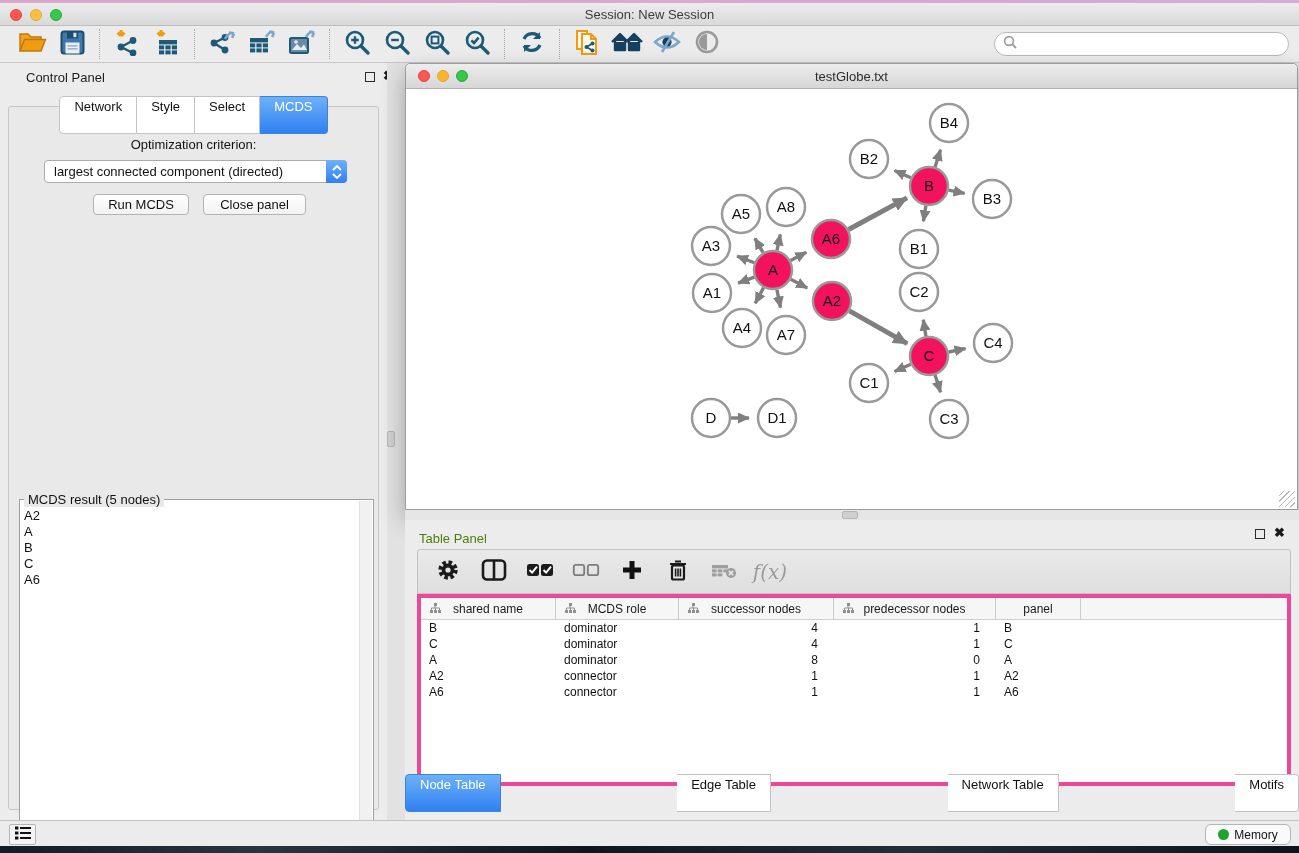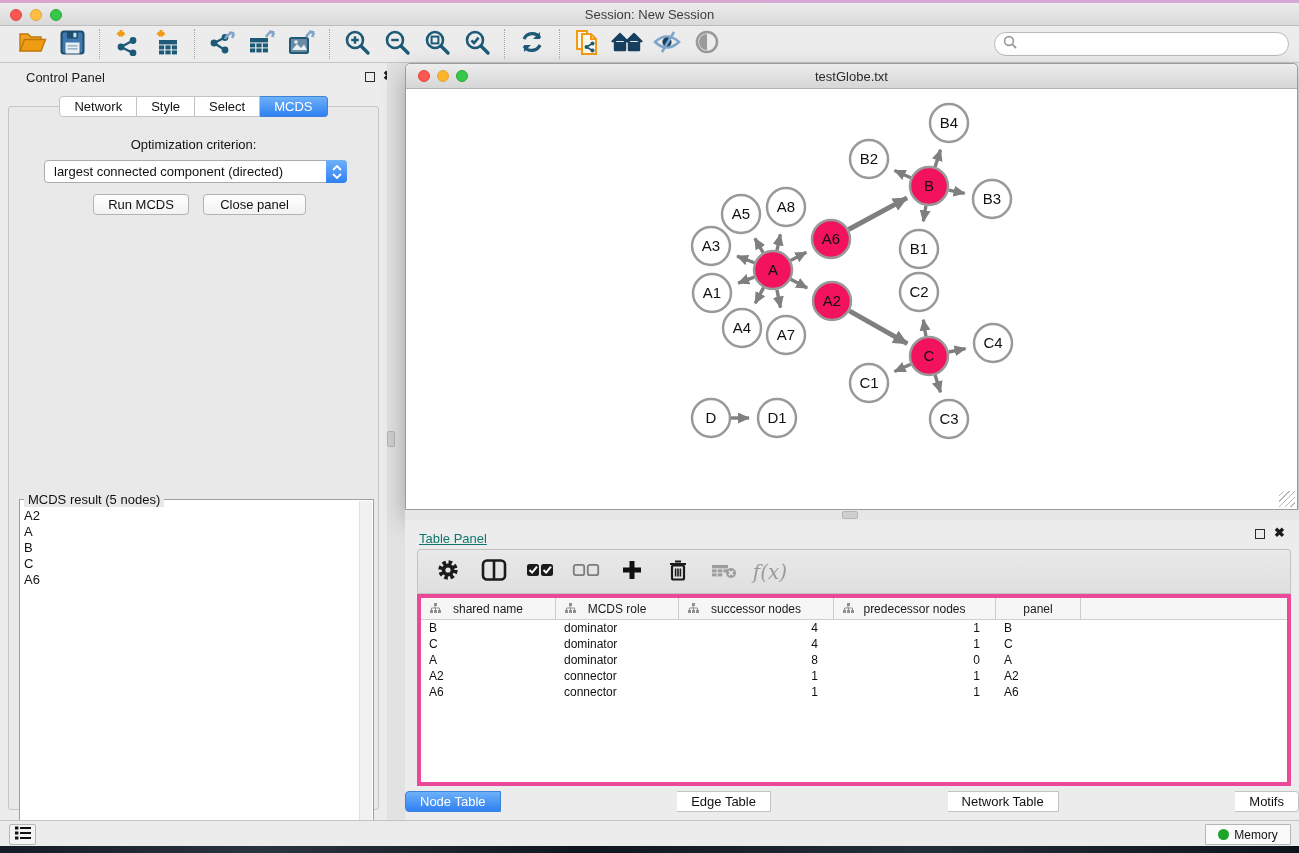--- a/index.html
+++ b/index.html
@@ -29,21 +29,21 @@
   #h-handle { position:absolute; left:437px; top:1px; width:16px; height:8px; background:#cfcfcf; border:1px solid #b5b5b5; border-radius:2px; }
 
   
   #control-panel { position:absolute; left:0; top:63px; width:387px; height:757px; background:#ececec; }
   #cp-header { position:absolute; left:16px; top:0; width:100%; height:26px; }
   #cp-title { position:absolute; left:10px; top:7px; font-size:13px; color:#1d1d1d; }
   .panel-float { position:absolute; top:9px; width:10px; height:10px; border:1.6px solid #2b2b2b; background:transparent; }
   .panel-close { position:absolute; top:5px; font-size:13px; font-weight:bold; color:#1b1b1b; }
   #cp-header .panel-float { right:28px; } #cp-header .panel-close { right:9px; }
   #cp-tabs { position:absolute; left:0; top:33px; width:100%; display:flex; justify-content:center; z-index:3; }
-  .seg-tab { height:21px; padding:0 14px; font-size:13px; line-height:20px; background:#fff; border:1px solid #c3c3c3; border-left:none; color:#111; }
+  .seg-tab { height:38px; padding:0 14px; font-size:13px; line-height:20px; background:#fff; border:1px solid #c3c3c3; border-left:none; color:#111; }
   .seg-tab:first-child { border-left:1px solid #c3c3c3; border-radius:4px 0 0 4px; }
   .seg-tab:last-child { border-radius:0 4px 4px 0; }
   .seg-tab.active { background:linear-gradient(#6eb1f8,#2f80f2); color:#fff; border-color:#3d83d8; }
   #cp-body { position:absolute; left:8px; top:43px; width:371px; height:704px; background:#e9e9e9; border:1px solid #c6c6c6; border-radius:3px; }
   #opt-label { position:absolute; left:0; width:100%; top:30px; text-align:center; font-size:13px; color:#111; }
   #criterion { position:absolute; left:35px; top:53px; width:303px; height:23px; background:#fff; border:1px solid #ababab; border-radius:4px; font-size:13px; line-height:21px; padding-left:9px; color:#111; }
   #criterion .stepper { position:absolute; right:-1px; top:-1px; width:21px; height:23px; background:linear-gradient(#6eb1f8,#2f80f2); border-radius:0 4px 4px 0; display:flex; flex-direction:column; align-items:center; justify-content:center; gap:2px; }
   .btn { position:absolute; height:21px; background:linear-gradient(#ffffff,#f2f2f2); border:1px solid #b3b3b3; border-radius:4px; font-size:13px; color:#111; text-align:center; line-height:19px; }
   #run-btn { left:84px; top:87px; width:96px; }
   #closep-btn { left:194px; top:87px; width:103px; }
@@ -58,39 +58,39 @@
   #net-titlebar .t-red { left:12px; top:6px; background:#fc5650; border:1px solid #df4744; }
   #net-titlebar .t-yellow { left:31px; top:6px; background:#fdb32a; border:1px solid #dfa73b; }
   #net-titlebar .t-green { left:50px; top:6px; background:#35c84a; border:1px solid #2da83d; }
   #net-titlebar .title { position:absolute; left:0; right:0; top:5px; text-align:center; font-size:13px; color:#2b2b2b; }
   #net-canvas { position:absolute; left:1px; top:25px; width:889px; height:420px; background:#fff; overflow:hidden; }
   #resize-grip { position:absolute; right:2px; bottom:2px; width:16px; height:16px;
     background:repeating-linear-gradient(135deg,transparent,transparent 3px,#b9b9b9 3px,#b9b9b9 4px); }
 
   
   #table-panel { position:absolute; left:405px; top:520px; width:894px; height:300px; background:#ececec; }
-  #tp-title { position:absolute; left:14px; top:11px; font-size:13px; color:#0f766e;text-decoration:underline; }
+  #tp-title { position:absolute; left:14px; top:11px; font-size:13px; color:#4d7c0f; }
   #tp-header .panel-float { right:34px; } #tp-header .panel-close { right:14px; }
   #tp-toolbar { position:absolute; left:12px; top:29px; width:874px; height:45px; background:linear-gradient(#e9e9e9,#dfdfdf); border:1px solid #c2c2c2; border-radius:3px 3px 0 0; display:flex; align-items:center; padding-left:14px; gap:14px; }
   .tp-btn { width:32px; height:34px; display:flex; align-items:center; justify-content:center; }
   #fx-label { font-family:"DejaVu Serif",serif; font-style:italic; font-size:20px; color:#9a9a9a; }
   #node-table { position:absolute; left:12px; top:74px; width:874px; height:192px; background:#fff; border:4px solid #ec4899; overflow:hidden; }
   #thead { position:absolute; left:0; top:0; width:100%; height:22px; background:#f6f6f6; border-bottom:1px solid #cfcfcf; }
   .th { position:absolute; top:0; height:22px; border-right:1px solid #cccccc; font-size:12px; color:#1a1a1a; }
   .th .th-label { position:absolute; left:0; right:0; top:4px; text-align:center; }
   .th .hier-icon { position:absolute; left:9px; top:5px; }
   #tbody { position:absolute; left:0; top:22px; width:100%; }
   .td { position:absolute; font-size:12px; color:#111; height:16px; line-height:16px; }
   
   #tp-tabs { position:absolute; left:0; bottom:8px; width:100%; display:flex; justify-content:space-between; }
 
   
   #status-bar { position:absolute; left:0; top:820px; width:100%; height:26px; background:#ececec; border-top:1px solid #c2c2c2; }
   #list-btn { position:absolute; left:9px; top:3px; width:27px; height:21px; background:#f4f4f4; border:1px solid #b5b5b5; border-radius:2px; display:flex; align-items:center; justify-content:center; }
-  #memory-btn { position:absolute; right:8px; top:3px; width:86px; height:21px; background:#fafafa; border:1px solid #b5b5b5; border-radius:1px; display:flex; align-items:center; justify-content:center; gap:5px; font-size:12px; color:#111; }
+  #memory-btn { position:absolute; right:8px; top:3px; width:86px; height:21px; background:#fafafa; border:1px solid #b5b5b5; border-radius:6px; display:flex; align-items:center; justify-content:center; gap:5px; font-size:12px; color:#111; }
   #memory-dot { width:11px; height:11px; border-radius:50%; background:#1ea32c; }
   #bottom-strip { position:absolute; left:0; top:846px; width:100%; height:7px;
     background:linear-gradient(90deg,#141b26,#2a3440 20%,#10151d 45%,#232e3a 70%,#0e131a); }
 </style>
 </head>
 <body>
 <div id="app">
 
   <div id="top-strip"></div>
   <div id="titlebar">

